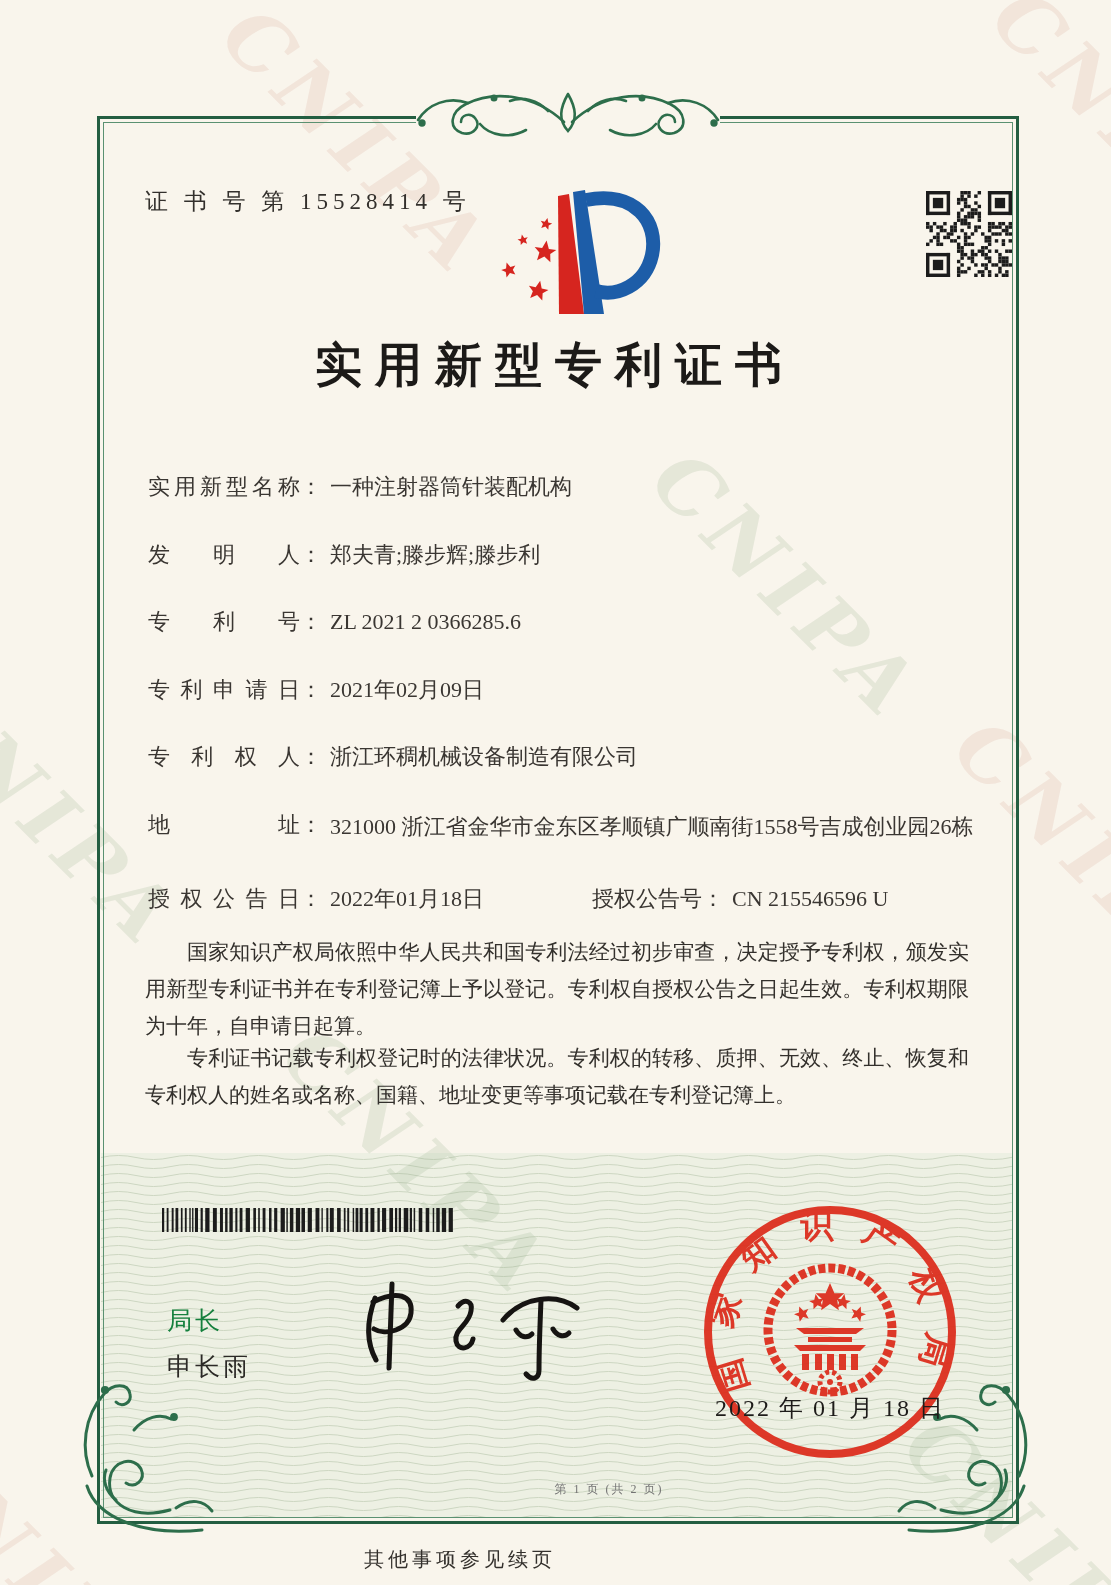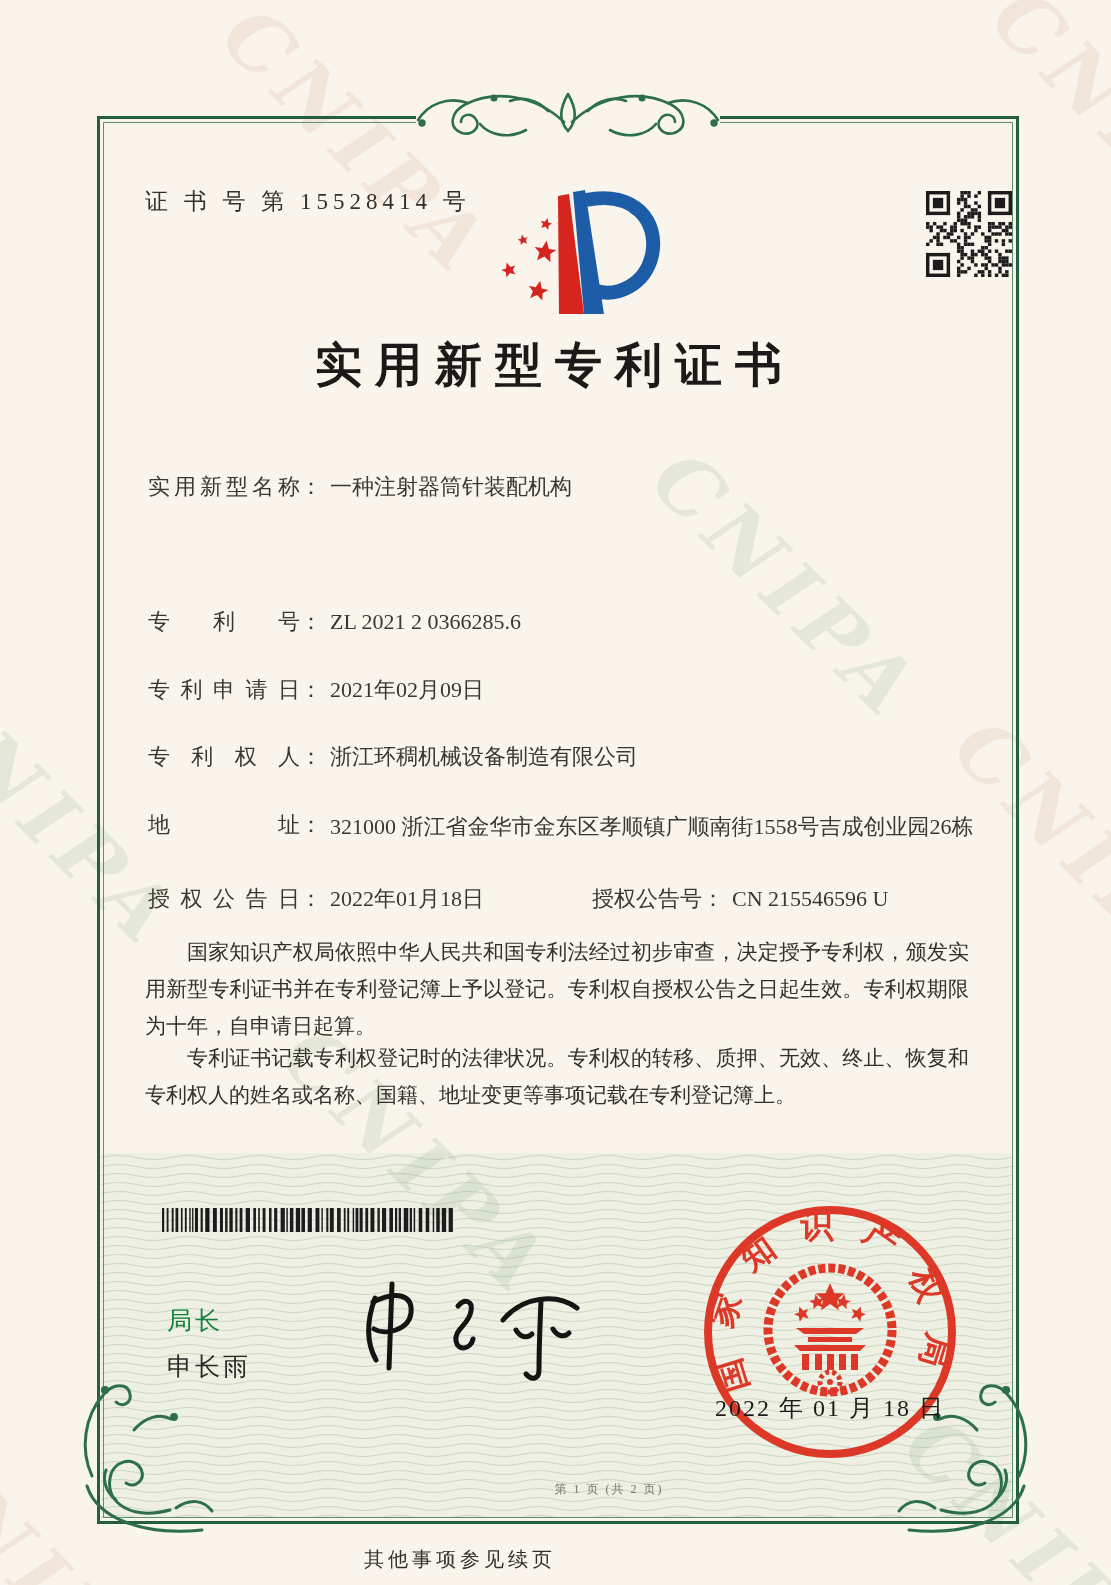--- a/index.html
+++ b/index.html
@@ -329,20 +329,23 @@
       <rect x="68.8" y="82.56" width="3.44" height="3.44" fill="#1c1c1c"></rect>
       <rect x="75.67999999999999" y="82.56" width="3.44" height="3.44" fill="#1c1c1c"></rect>
       <rect x="79.12" y="82.56" width="3.44" height="3.44" fill="#1c1c1c"></rect>
     </svg>
 
   <div class="title">实用新型专利证书</div>
 
   <div class="row" style="top:472px">
     <span class="lbl">实用新型名称</span><span>：</span><span class="val">一种注射器筒针装配机构</span>
   </div>
+  <div class="row" style="top:540px">
+    <span class="lbl">发明人</span><span>：</span><span class="val">郑夫青;滕步辉;滕步利</span>
+  </div>
   <div class="row" style="top:607px">
     <span class="lbl">专利号</span><span>：</span><span class="val">ZL 2021 2 0366285.6</span>
   </div>
   <div class="row" style="top:675px">
     <span class="lbl">专利申请日</span><span>：</span><span class="val">2021年02月09日</span>
   </div>
   <div class="row" style="top:742px">
     <span class="lbl">专利权人</span><span>：</span><span class="val">浙江环稠机械设备制造有限公司</span>
   </div>
   <div class="row" style="top:810px">

